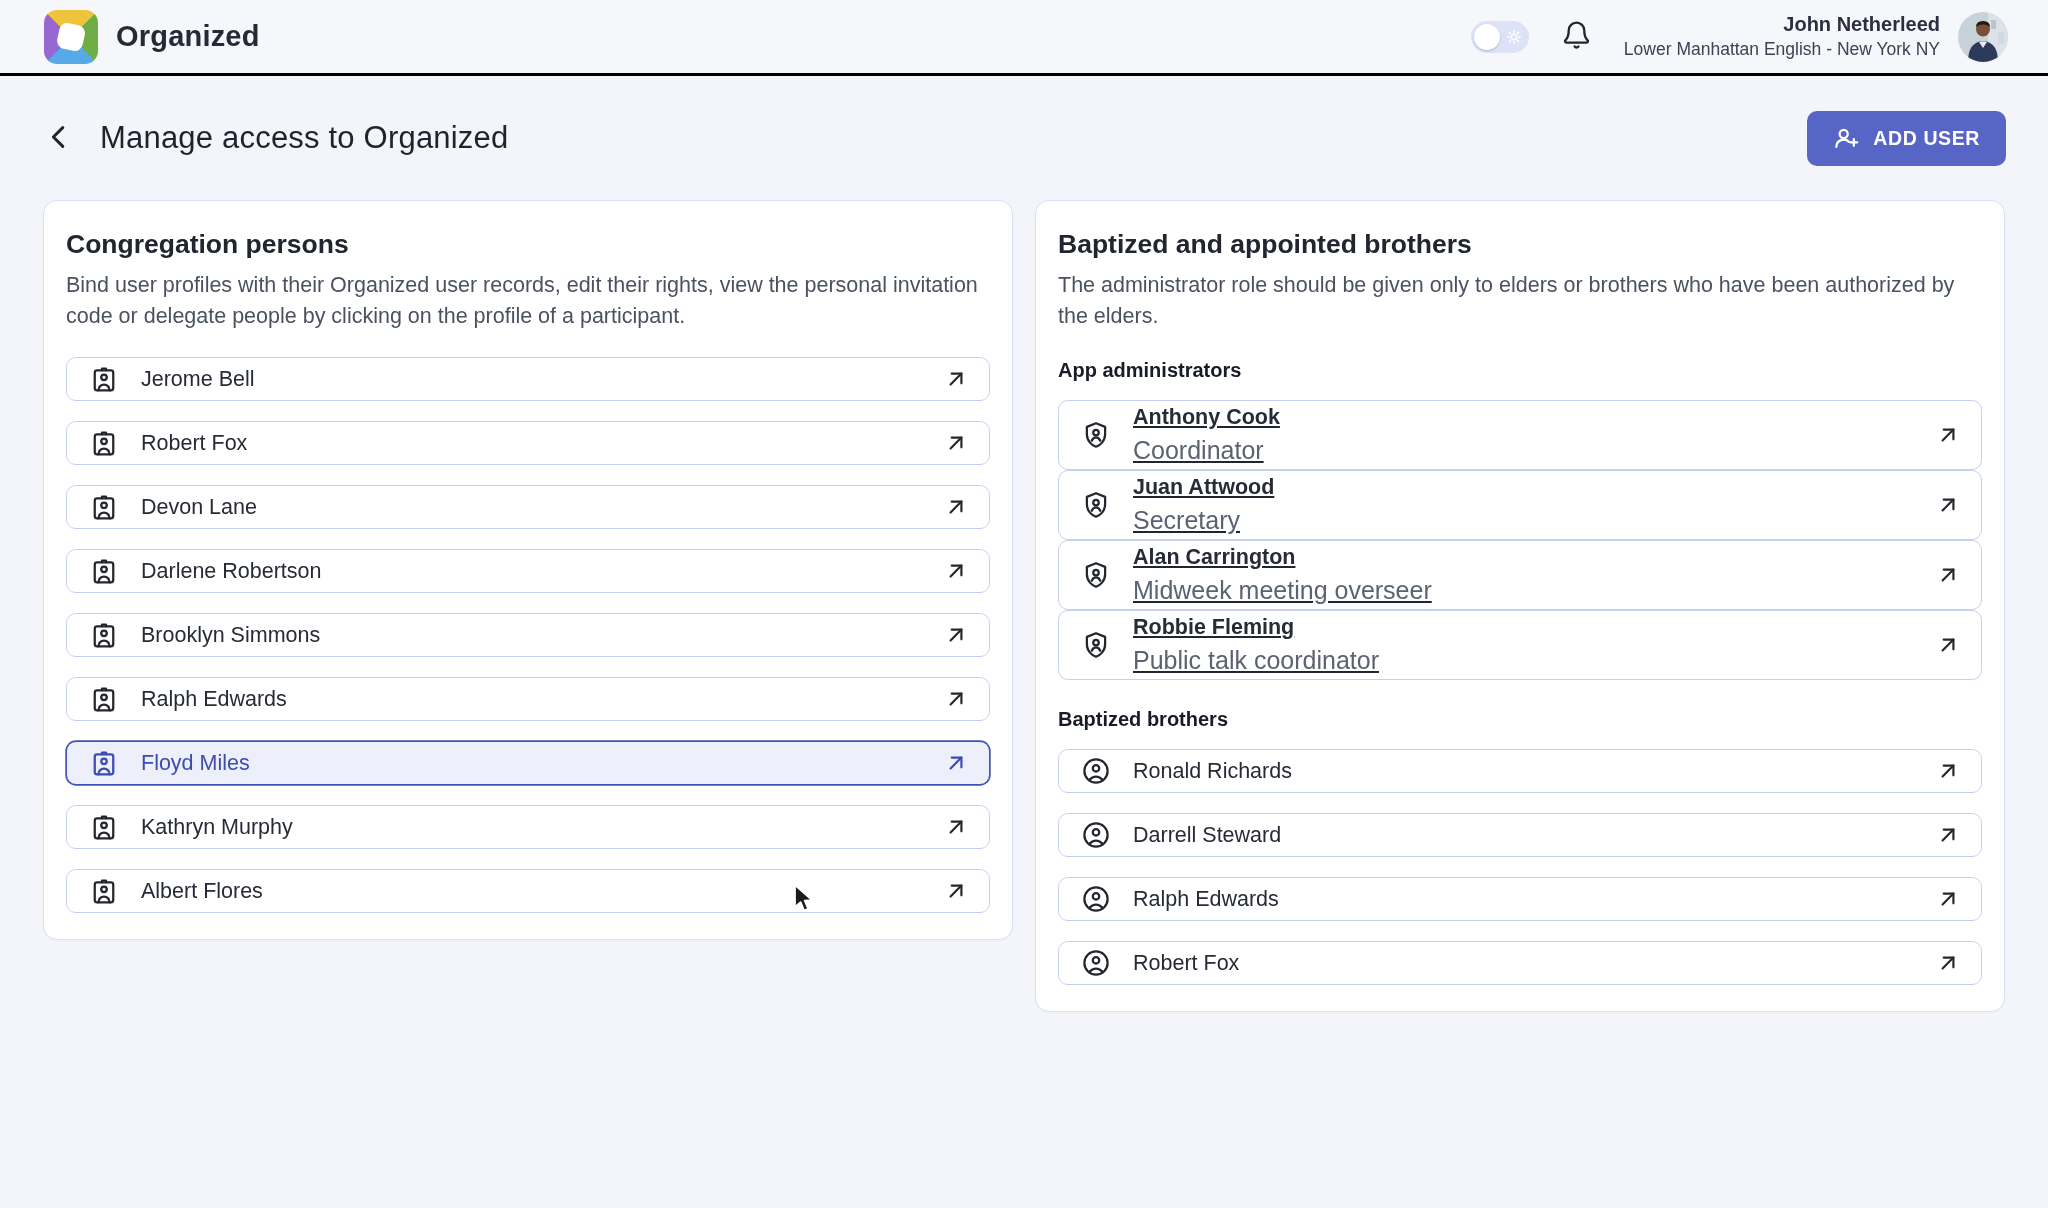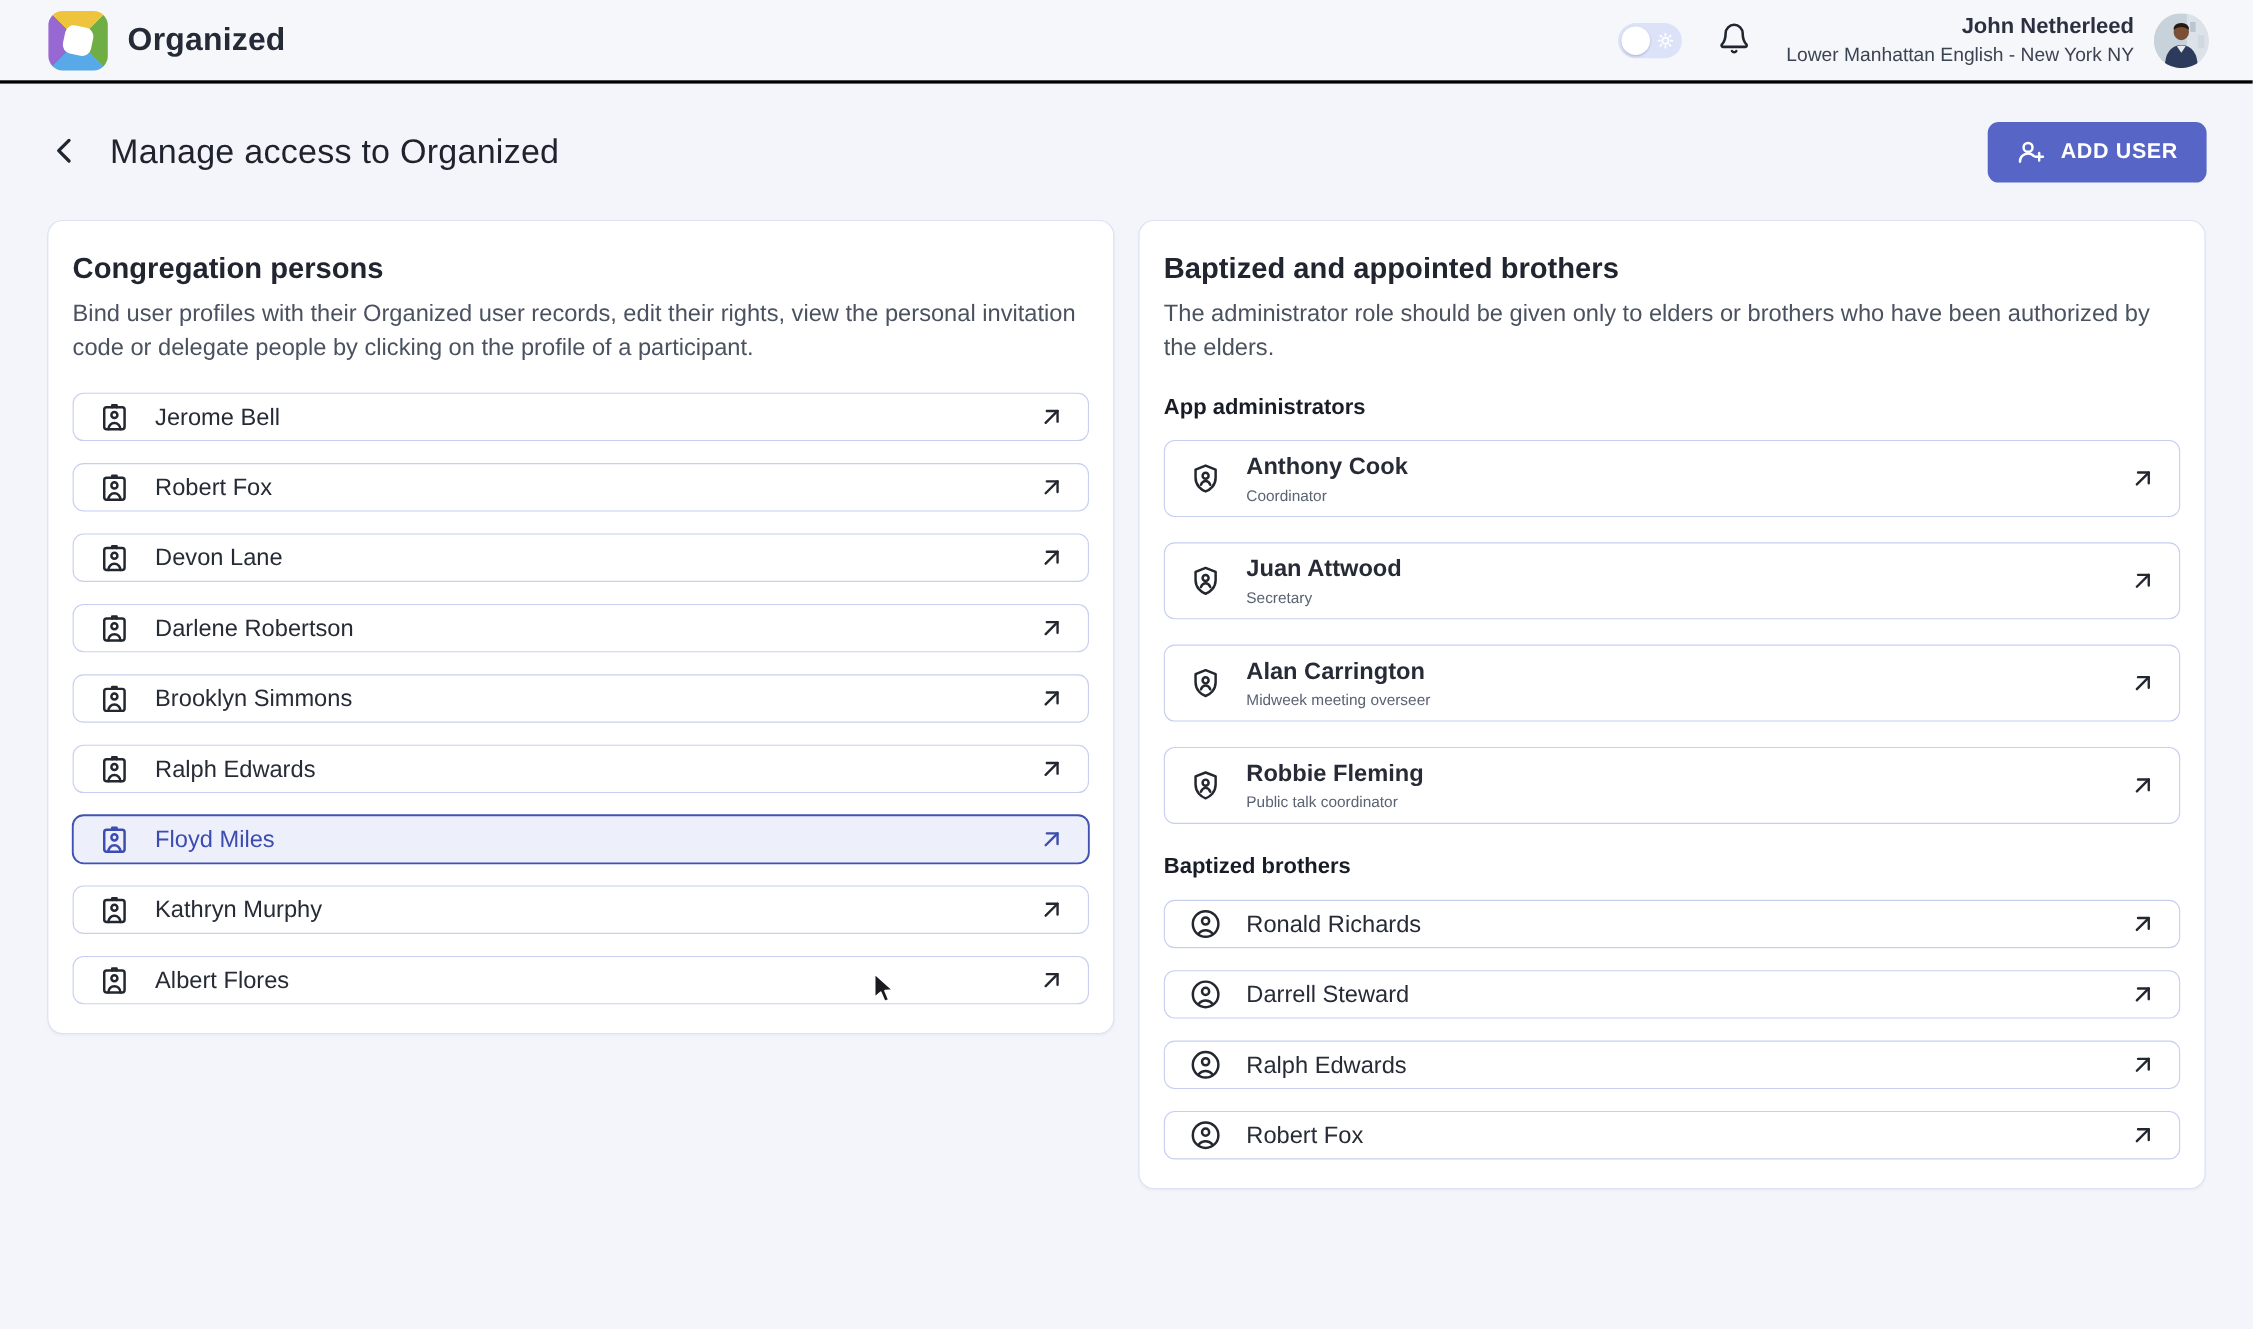--- a/index.html
+++ b/index.html
@@ -66,34 +66,34 @@
     background:#fff;border:1.5px solid #DBE0F5;border-radius:14px;
     width:970px;box-sizing:border-box;padding:24px 22px 26px 22px;
     box-shadow:0 1px 2px rgba(30,40,90,.04);
   }
   .card h2{font-size:26.5px;font-weight:700;color:#20252F;margin:4px 0 10px 0;}
   .card .desc{font-size:21.5px;color:#4A5260;line-height:1.42;margin:0;max-width:945px;}
   .section-label{font-size:20px;font-weight:700;color:#171C26;margin:28px 0 18px 0;}
 
   .row-list{display:flex;flex-direction:column;}
   .row-list.persons{margin-top:26px;gap:20px;}
-  .row-list.admins{gap:23px;}
+  .row-list.admins{text-decoration:underline;}
   .row-list.brothers{gap:20px;}
 
   .row{
     display:flex;align-items:center;width:100%;box-sizing:border-box;
     background:#fff;border:1.5px solid #C6CFF0;border-radius:10px;
     padding:0 20px 0 22px;cursor:pointer;font-family:inherit;text-align:left;
   }
   .row.h60{height:44px;}
   .row.h70{height:70px;}
   .row .row-name{font-size:21.5px;font-weight:500;color:#262B35;margin-left:22px;}
   .row .names{margin-left:22px;display:flex;flex-direction:column;line-height:1.2;}
   .row .names .row-name{margin-left:0;font-weight:700;}
-  .row .role{font-size:14px;color:#5A6372;margin-top:4px;}
+  .row .role{font-size:25px;color:#5A6372;margin-top:4px;}
   .row .arrow{margin-left:auto;display:flex;align-items:center;color:#23272F;}
   .row svg.leading{flex:0 0 auto;color:#23272F;}
 
   .row.selected{
     background:#EDEFFB;border-color:#4053B3;
     box-shadow:0 0 0 .7px #4053B3;
   }
   .row.selected .row-name{color:#3C4CAF;}
   .row.selected .arrow,.row.selected svg.leading{color:#3C4CAF;}
 

